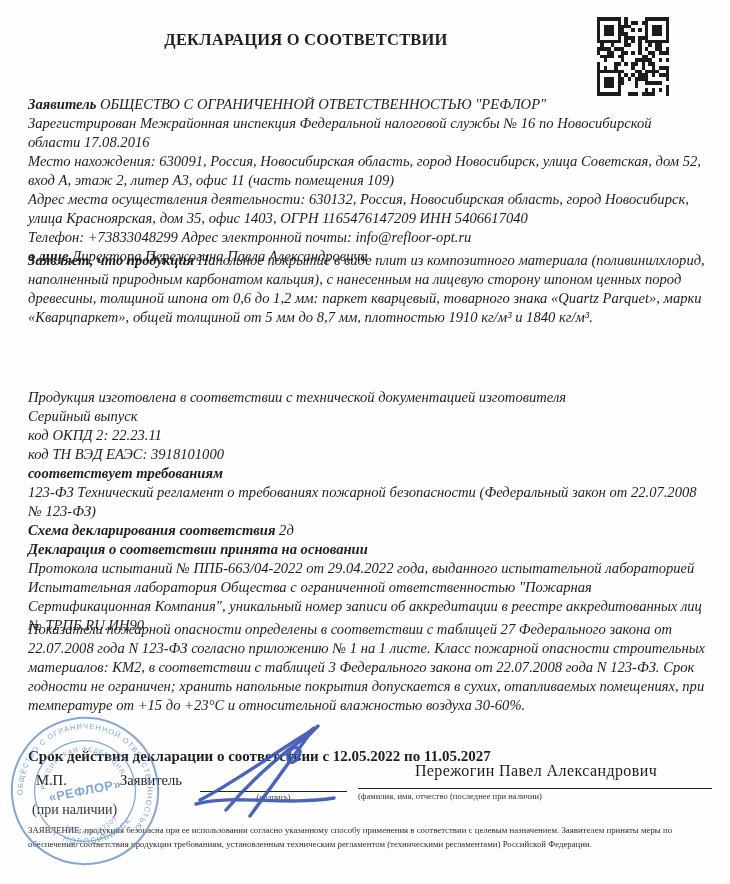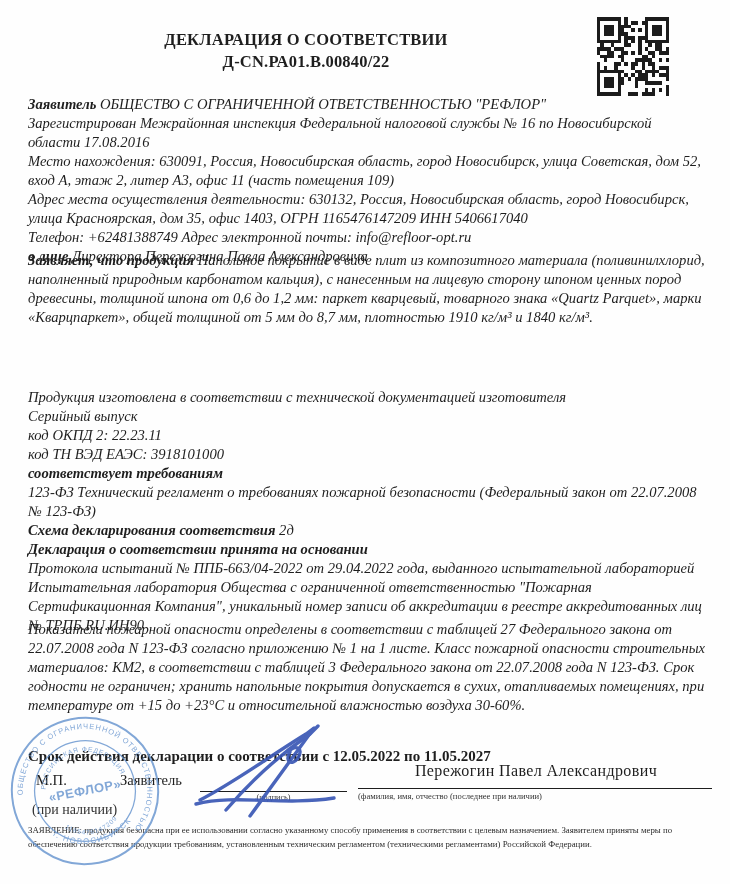--- a/index.html
+++ b/index.html
@@ -48,21 +48,20 @@
     pointer-events:none;
   }
 </style>
 </head>
 <body>
 
 <div class="page">
 
   <div class="doc-title">
     <div>ДЕКЛАРАЦИЯ О СООТВЕТСТВИИ</div>
-    <div>Д-CN.РА01.В.00840/22</div>
   </div>
 
   <div class="qr">
       <div class="qm"></div>
       <div class="qm"></div>
       <div class="qm"></div>
       <div class="qm"></div>
       <div class="qm"></div>
       <div class="qm"></div>
       <div class="qm"></div>
@@ -500,21 +499,21 @@
       <div></div>
       <div></div>
       <div class="qm"></div>
     </div>
 
   <div class="block" style="top:95px">
     <p><span class="b">Заявитель</span> <span>ОБЩЕСТВО С ОГРАНИЧЕННОЙ ОТВЕТСТВЕННОСТЬЮ "РЕФЛОР"</span></p>
     <p>Зарегистрирован Межрайонная инспекция Федеральной налоговой службы № 16 по Новосибирской области 17.08.2016</p>
     <p>Место нахождения: 630091, Россия, Новосибирская область, город Новосибирск, улица Советская, дом 52, вход А, этаж 2, литер А3, офис 11 (часть помещения 109)</p>
     <p>Адрес места осуществления деятельности: 630132, Россия, Новосибирская область, город Новосибирск, улица Красноярская, дом 35, офис 1403, ОГРН 1165476147209 ИНН 5406617040</p>
-    <p>Телефон: +62481388749 Адрес электронной почты: info@refloor-opt.ru</p>
+    <p>Телефон: +73833048299 Адрес электронной почты: info@refloor-opt.ru</p>
     <p><span class="b">в лице</span> <span>Директора Пережогина Павла Александровича</span></p>
   </div>
 
   <div class="block" style="top:251px">
     <p><span class="b">Заявляет, что продукция</span> <span>Напольное покрытие в виде плит из композитного материала (поливинилхлорид, наполненный природным карбонатом кальция), с нанесенным на лицевую сторону шпоном ценных пород древесины, толщиной шпона от 0,6 до 1,2 мм: паркет кварцевый, товарного знака «Quartz Parquet», марки «Кварцпаркет», общей толщиной от 5 мм до 8,7 мм, плотностью 1910 кг/м³ и 1840 кг/м³.</span></p>
   </div>
 
   <div class="block" style="top:388px">
     <p>Продукция изготовлена в соответствии с технической документацией изготовителя</p>
     <p>Серийный выпуск</p>

